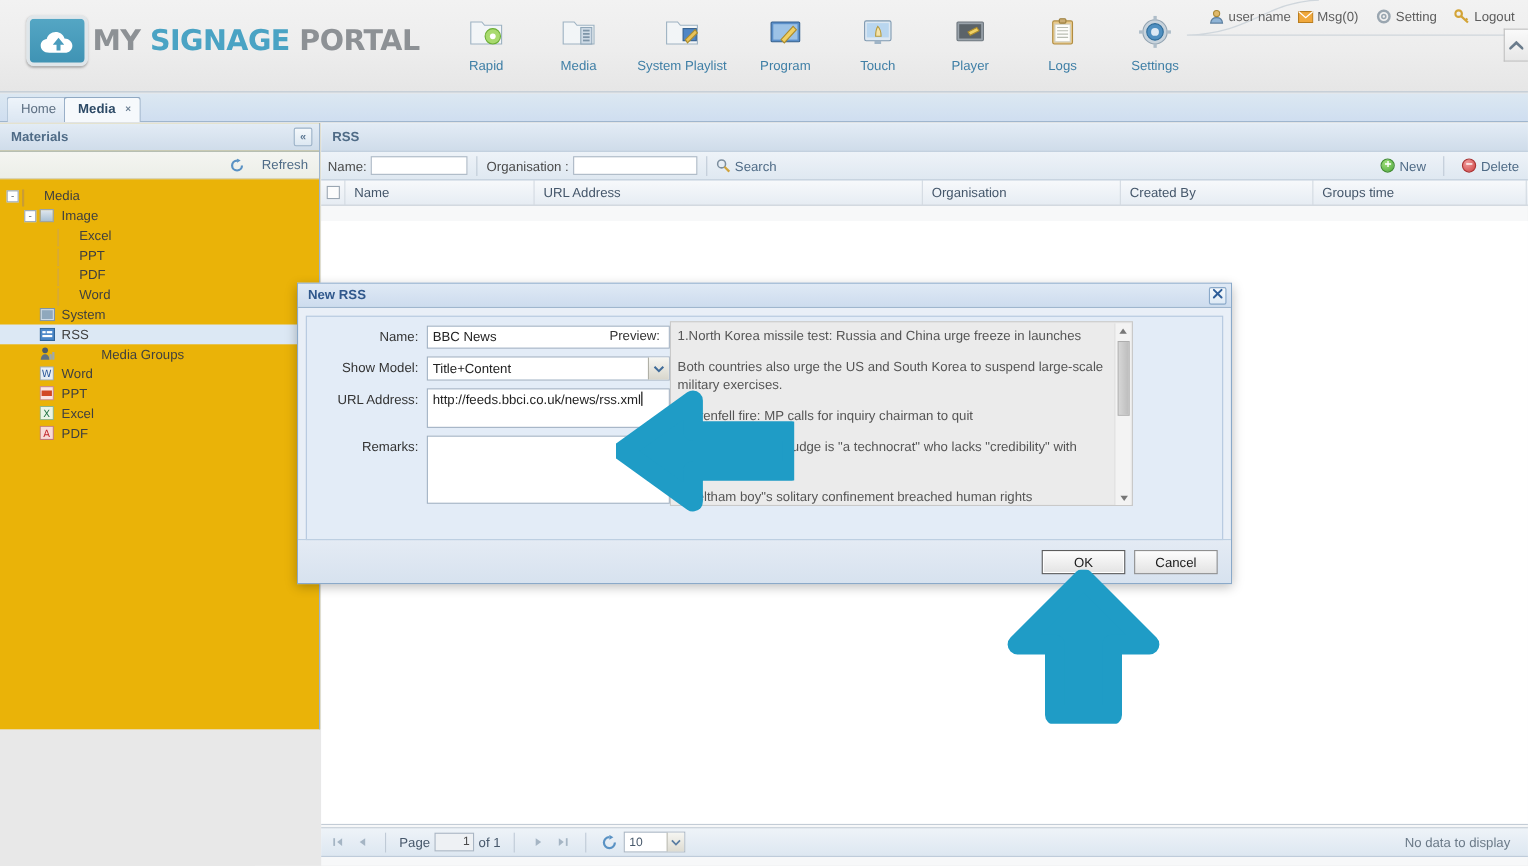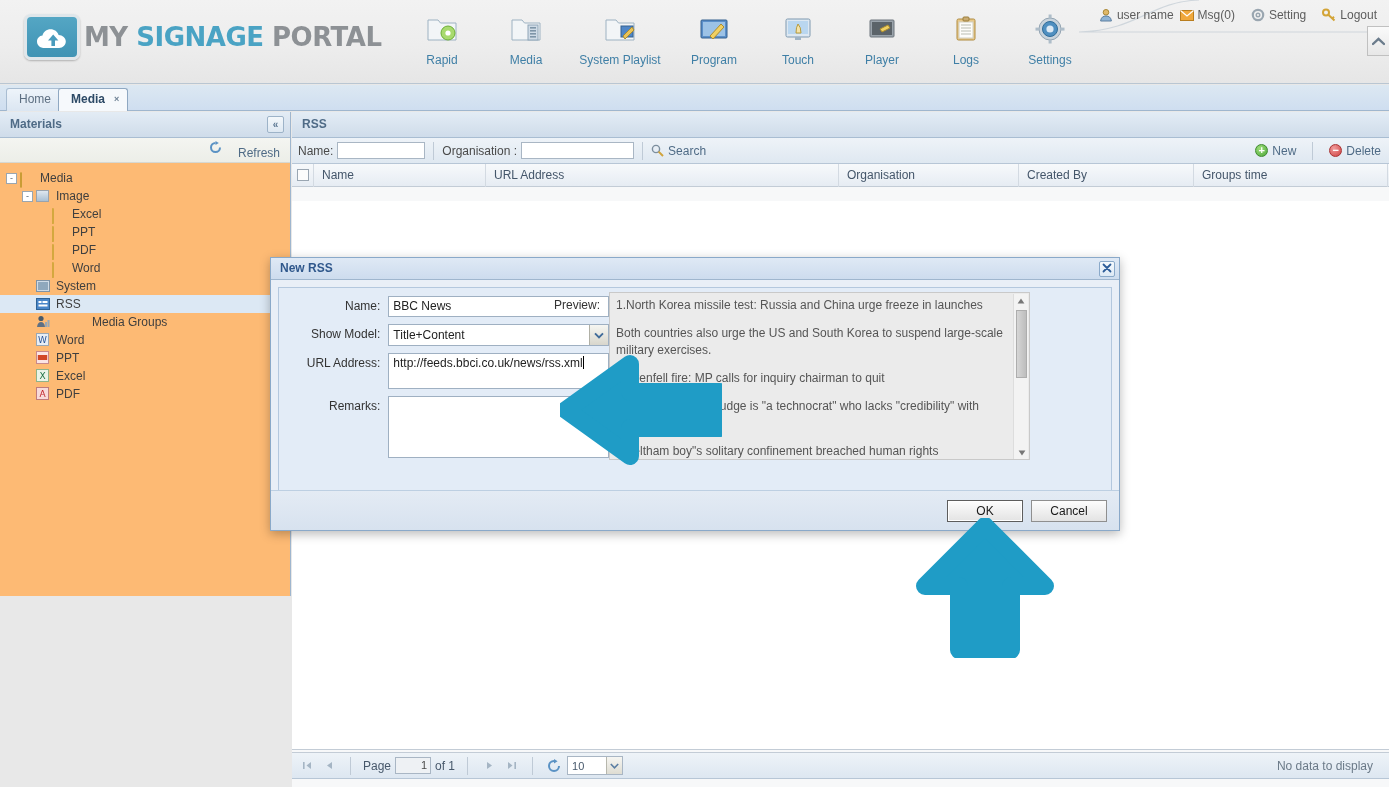--- a/index.html
+++ b/index.html
@@ -81,22 +81,22 @@
     border-color: #8fa8c2; padding-right: 22px;
   }
   .tab .closex {
     position:absolute; right:5px; top:5px; width:11px;height:11px;
     font-size:9px; line-height:11px; text-align:center; color:#6b7f93;
     cursor:pointer;
   }
 
   
   #left-panel {
-    position: absolute; left: 0; top: 112px; width: 291px; height: 484px;
-    background: #fdba74; border-right: 1px solid #9fb6ce;
+    position: absolute; left: 0; top: 112px; width: 291px; height: 551px;
+    background: #eab308; border-right: 1px solid #9fb6ce;
   }
   #mat-header {
     height: 26px; line-height: 25px;
     background: linear-gradient(to bottom,#e3ecf5,#cfdcea);
     border-bottom: 1px solid #a9bdd2;
     padding-left: 10px; font-weight: bold; color: #4f6b86; font-size: 12px;
     position: relative;
   }
   #collapse-btn {
     position: absolute; right: 6px; top: 4px; width: 17px; height: 17px;
@@ -104,21 +104,21 @@
     background: linear-gradient(to bottom,#f4f8fb,#dde8f2);
     font-size: 10px; line-height:15px; text-align:center; color:#5b7character;
     color:#5b7792; cursor: pointer;
   }
   #refresh-row {
     height: 25px; line-height: 24px; text-align: right; padding-right: 10px;
     background: linear-gradient(to bottom,#f4f5f1,#eceee8);
     border-bottom: 1px solid #d6d8d2;
     color: #4f6b86; font-size: 12px;
   }
-  #refresh-row .rf { cursor: pointer; display:inline-flex; align-items:flex-start; gap:16px;}
+  #refresh-row .rf { cursor: pointer; display:inline-flex; align-items:center; gap:16px;}
 
   #tree { padding: 6px 0 0 0; font-size: 12px; color: #3d3d3d; position: relative;}
   .tnode { height: 18px; line-height: 18px; display: flex; align-items: center;
            white-space: nowrap; cursor: pointer; padding-left: 6px;}
   .tnode.sel { background: #dce8f4; }
   .tnode .exp { width: 11px; height: 11px; margin-right: 3px; font-size: 9px;
      line-height:9px; text-align:center; border:1px solid #9aa6b0; background:#fff;
      color:#5a6670; cursor:pointer; display:inline-block;}
   .tnode .ico { width: 16px; height: 14px; margin-right: 4px; display:inline-block;
      position: relative; flex: 0 0 auto;}

